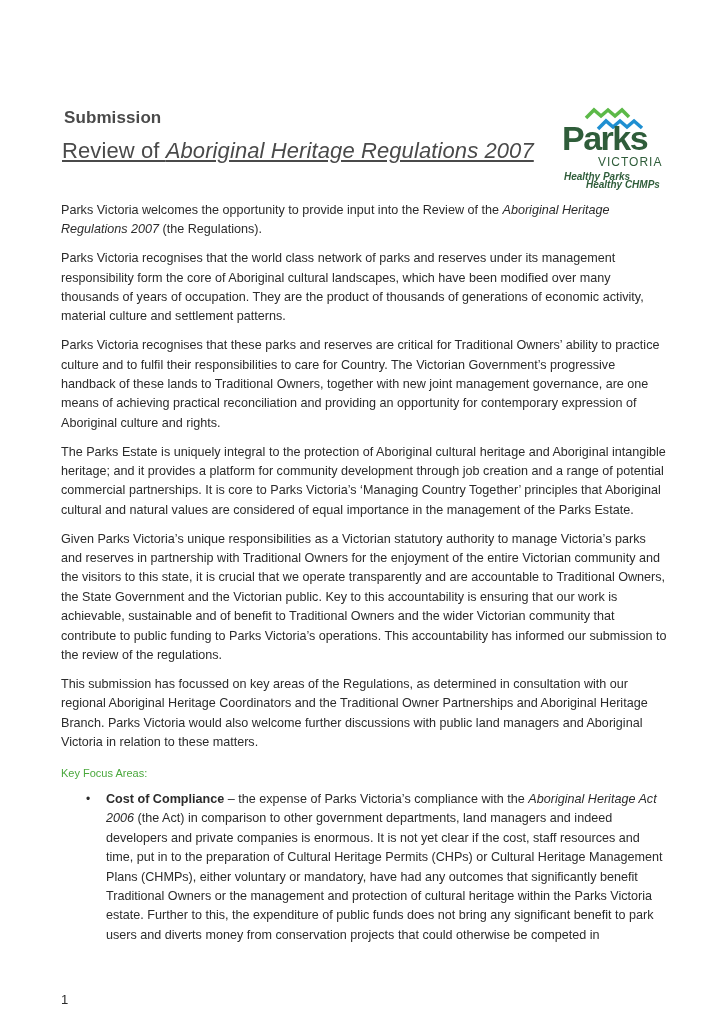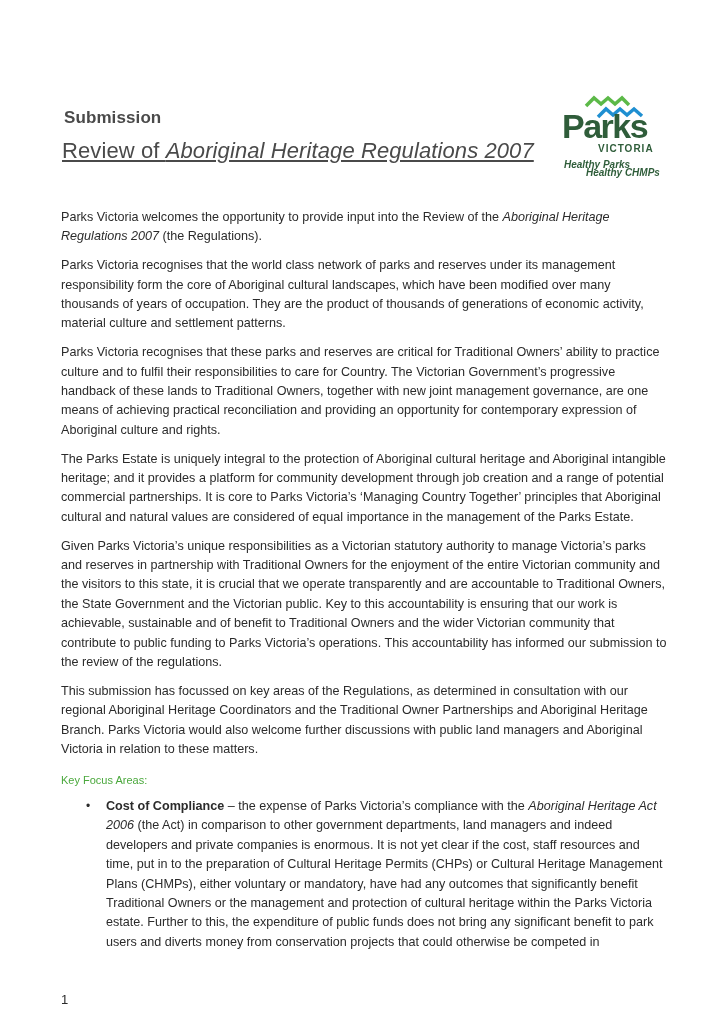--- a/index.html
+++ b/index.html
@@ -9,39 +9,38 @@
     }
     .page { position: absolute; left: 0; top: 0; width: 723px; height: 1023px; }
     .title-block { position: absolute; left: 62px; top: 108px; }
     .submission {
       font-size: 17px; font-weight: bold; color: #4a4a4a; margin-left: 2px;
       letter-spacing: 0.1px;
     }
     .subtitle {
       font-size: 22px; color: #4a4a4a; margin-top: 10px; letter-spacing: 0.1px; text-decoration: underline;
     }
-    .logo { position: absolute; left: 560px; top: 95px; width: 100px; height: 82px; }
+    .logo { position: absolute; left: 560px; top: 107px; width: 100px; height: 82px; }
     .logo .wordmark {
       position: absolute; left: 2px; top: 12px; font-size: 34px; font-weight: bold;
       color: #2f5d3a; letter-spacing: -1.5px; font-family: "Liberation Sans", sans-serif;
     }
     .logo .victoria {
-      position: absolute; left: 38px; top: 48px; font-size: 10px; color: #2f5d3a;
+      position: absolute; left: 38px; top: 48px; font-size: 12px; color: #2f5d3a;
       letter-spacing: 1px;
-      font-weight: bold;
     }
     .logo .tag1, .logo .tag2 {
       position: absolute; font-size: 10px; font-style: italic; font-weight: bold; color: #2f5d3a;
     }
     .logo .tag1 { left: 4px; top: 64px; }
     .logo .tag2 { left: 26px; top: 72px; }
     .logo svg { position: absolute; left: 24px; top: 0; }
     .content {
       position: absolute; left: 61px; top: 201px; width: 608px;
-      font-size: 12.6px; line-height: 19.4px; color: #2b2b2b; margin-top: 7px;
+      font-size: 12.6px; line-height: 19.4px; color: #2b2b2b;
     }
     .content p { margin: 0 0 9.4px 0; }
     .h2 {
       color: #4aa83c; font-size: 11px; margin: 6px 0 6px 0; line-height: 22px;
     }
     ul.focus { margin: 0; padding: 0; list-style: none; }
     ul.focus li { position: relative; padding-left: 45px; }
     ul.focus li .bullet {
       position: absolute; left: 25px; top: 0; font-size: 12px;
     }

